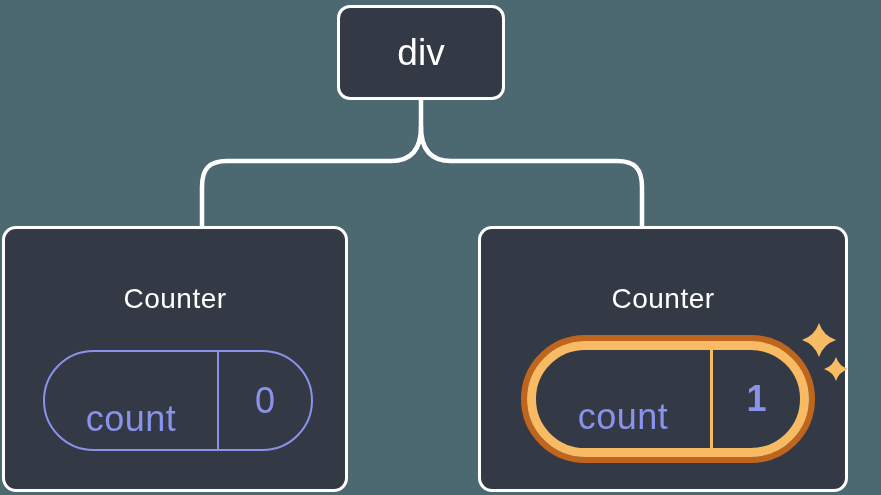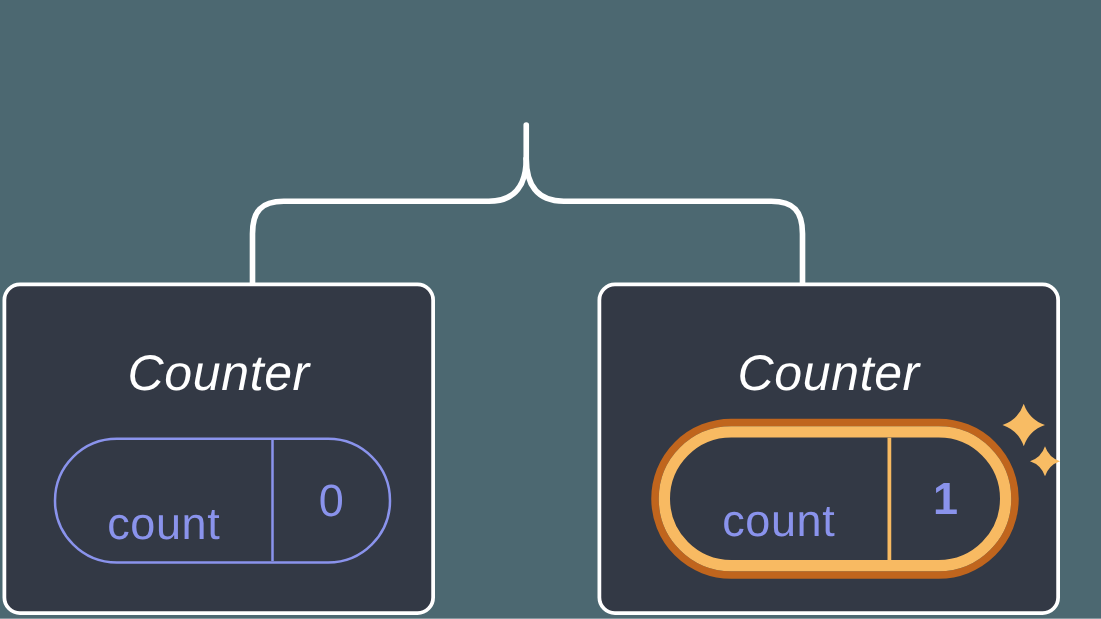--- a/index.html
+++ b/index.html
@@ -61,25 +61,24 @@
   }
   .node-counter-left  { left: 2px;   top: 226px; }
   .node-counter-right { left: 478px; top: 226px; width: 370px; }
 
   .counter-title {
     position: absolute;
     left: 0; right: 0;
     top: 48px;
     text-align: center;
     color: #FFFFFF;
-    font-size: 40px;
+    font-size: 28px;
     line-height: 44px;
     font-weight: 500;
     letter-spacing: 0.5px;
-    font-style: italic;
   }
 
   
   .state-pill {
     position: absolute;
     left: 38px; top: 121px;
     width: 270px; height: 101px;
     border: 2.5px solid var(--state-purple);
     border-radius: 51px;
     display: flex;
@@ -153,20 +152,23 @@
 <body>
 
 <div class="canvas">
 
   <svg class="connector-svg" viewBox="0 0 881 495">
     <path d="M421 100 L421 127"></path>
     <path d="M421 127 C421 147 413 161 391 161 L227 161 C209 161 202 169 202 187 L202 228"></path>
     <path d="M421 127 C421 147 429 161 451 161 L617 161 C635 161 642 169 642 187 L642 228"></path>
   </svg>
 
+  <div class="node node-root">
+    <span class="node-label">div</span>
+  </div>
 
   <div class="node node-counter node-counter-left">
     <div class="counter-title">Counter</div>
     <div class="state-pill">
       <div class="pill-name-cell">
         <span class="pill-name">count</span>
       </div>
       <div class="pill-value-cell">
         <span class="pill-value">0</span>
       </div>

